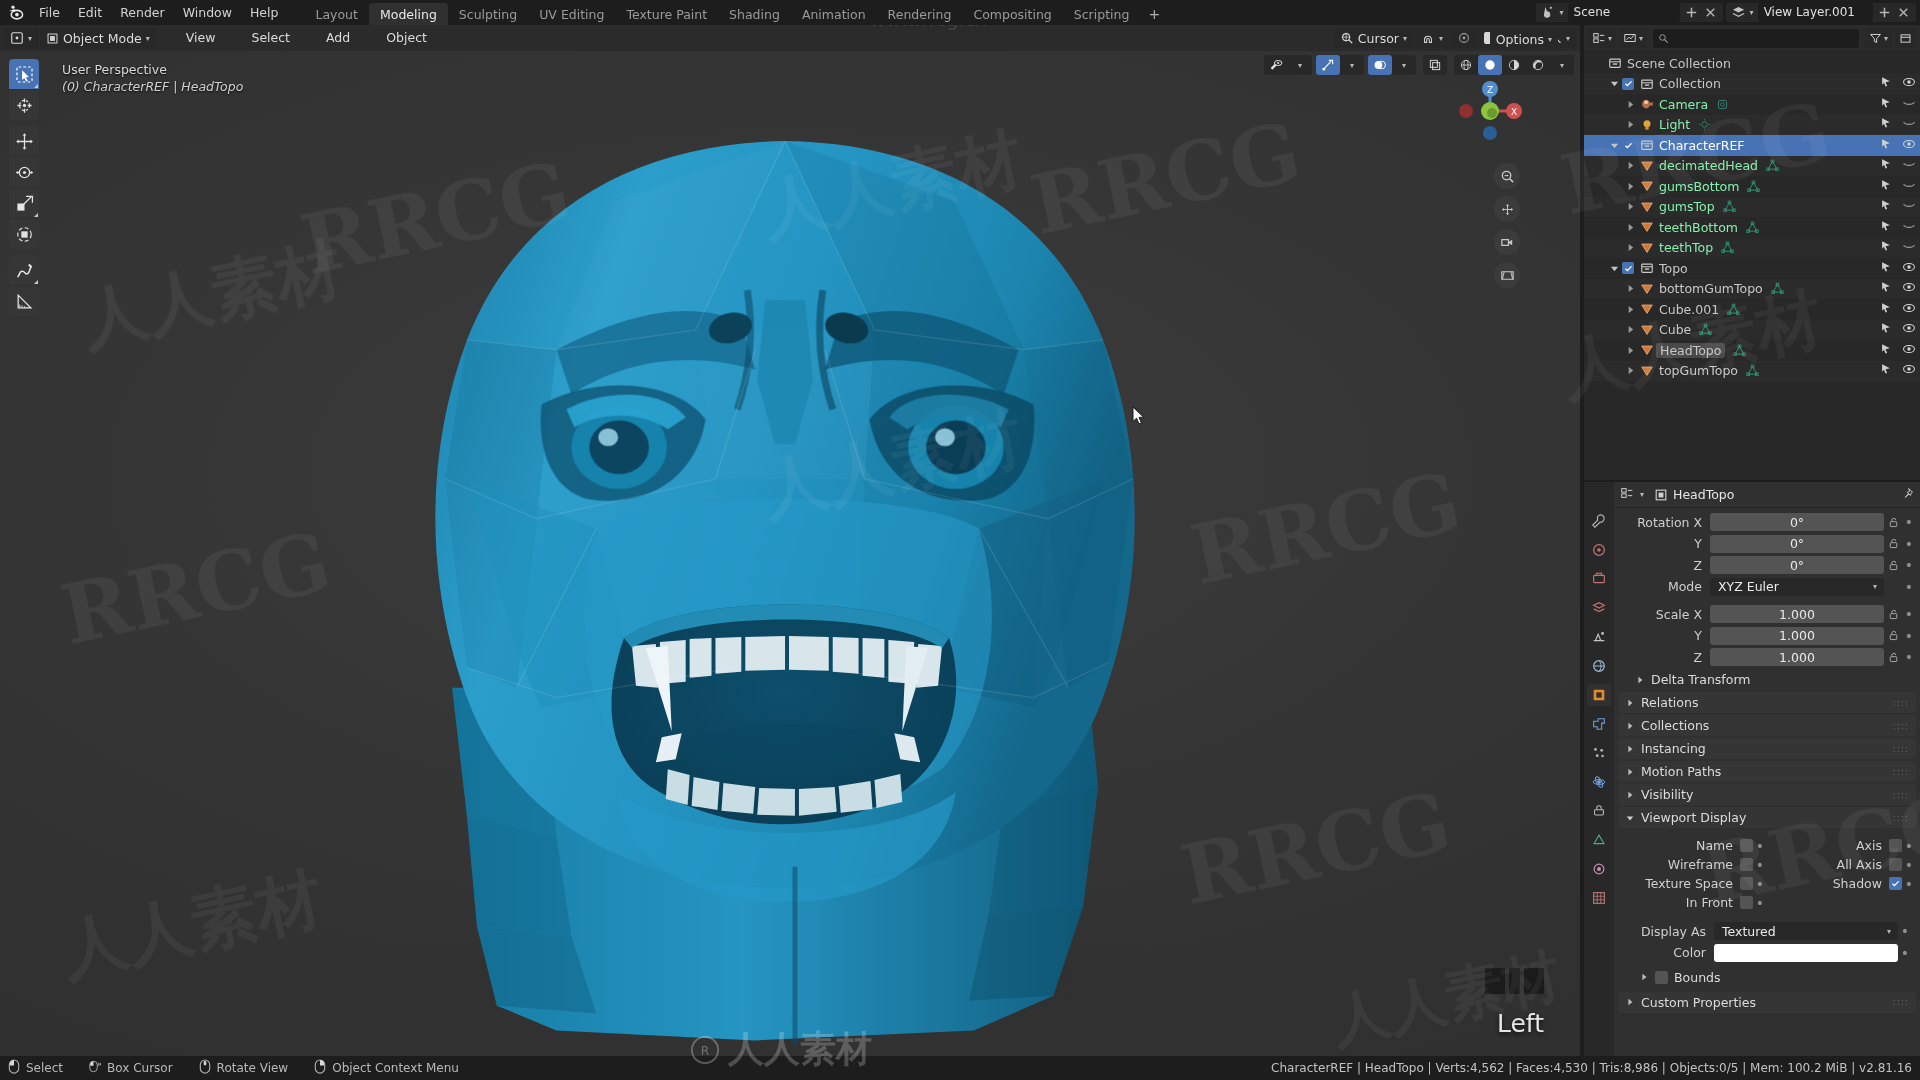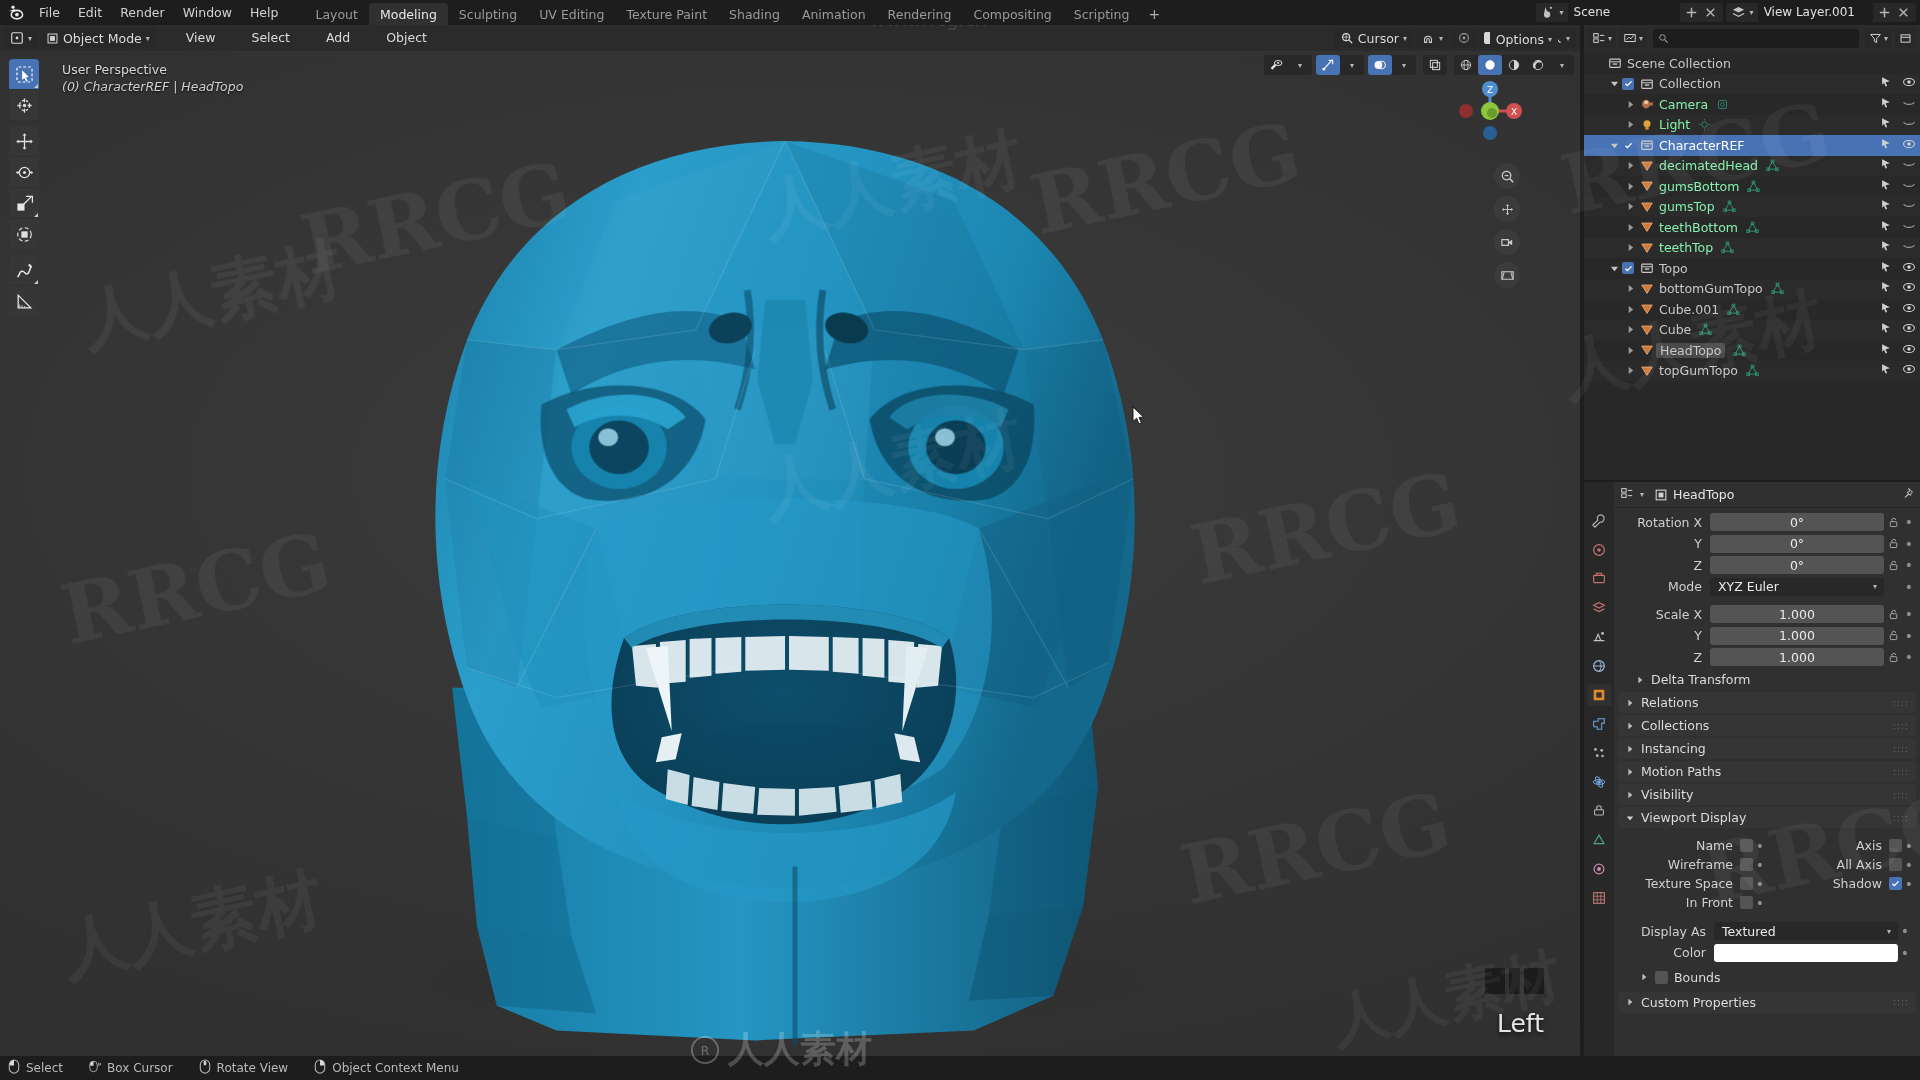--- a/index.html
+++ b/index.html
@@ -1590,20 +1590,21 @@
           <span>Rotate View</span>
         </div>
         <div class="sb-item">
           <span><svg viewBox="0 0 12 16">
               <rect x="1" y="1" width="10" height="14" rx="5" fill="none" stroke="#b0b0b0" stroke-width="1.2"></rect>
               <path d="M10.4 7V6A4.4 4.4 0 0 0 6 1v6z" fill="#d8d8d8"></path>
             </svg></span>
           <span>Object Context Menu</span>
         </div>
       </div>
+    <div class="sb-right">CharacterREF | HeadTopo | Verts:4,562 | Faces:4,530 | Tris:8,986 | Objects:0/5 | Mem: 100.2 MiB | v2.81.16</div>
   </div>
 
   <div>
     <div class="wm-url">www.rrcg.cn</div>
     <div class="wm" style="left:300px;top:170px;font-size:82px;transform:rotate(-12deg)">RRCG</div>
     <div class="wm" style="left:1030px;top:130px;font-size:82px;transform:rotate(-12deg)">RRCG</div>
     <div class="wm" style="left:1560px;top:110px;font-size:82px;transform:rotate(-12deg)">RRCG</div>
     <div class="wm" style="left:60px;top:540px;font-size:82px;transform:rotate(-12deg)">RRCG</div>
     <div class="wm" style="left:1190px;top:480px;font-size:82px;transform:rotate(-12deg)">RRCG</div>
     <div class="wm" style="left:1700px;top:800px;font-size:82px;transform:rotate(-12deg)">RRCG</div>

